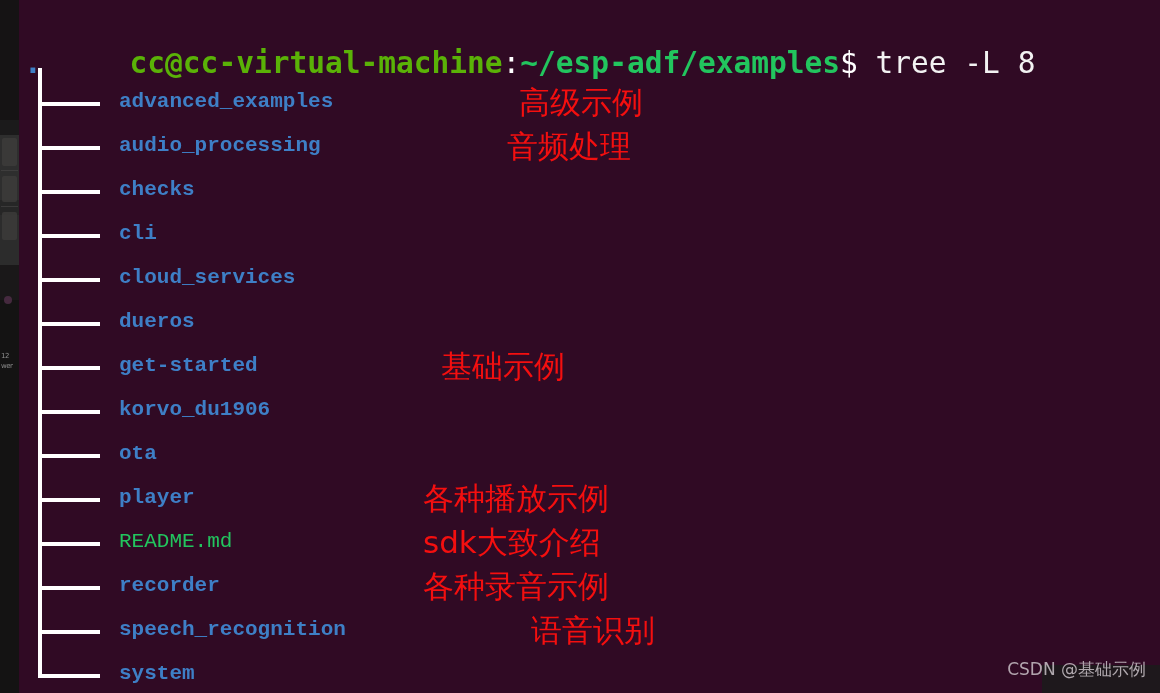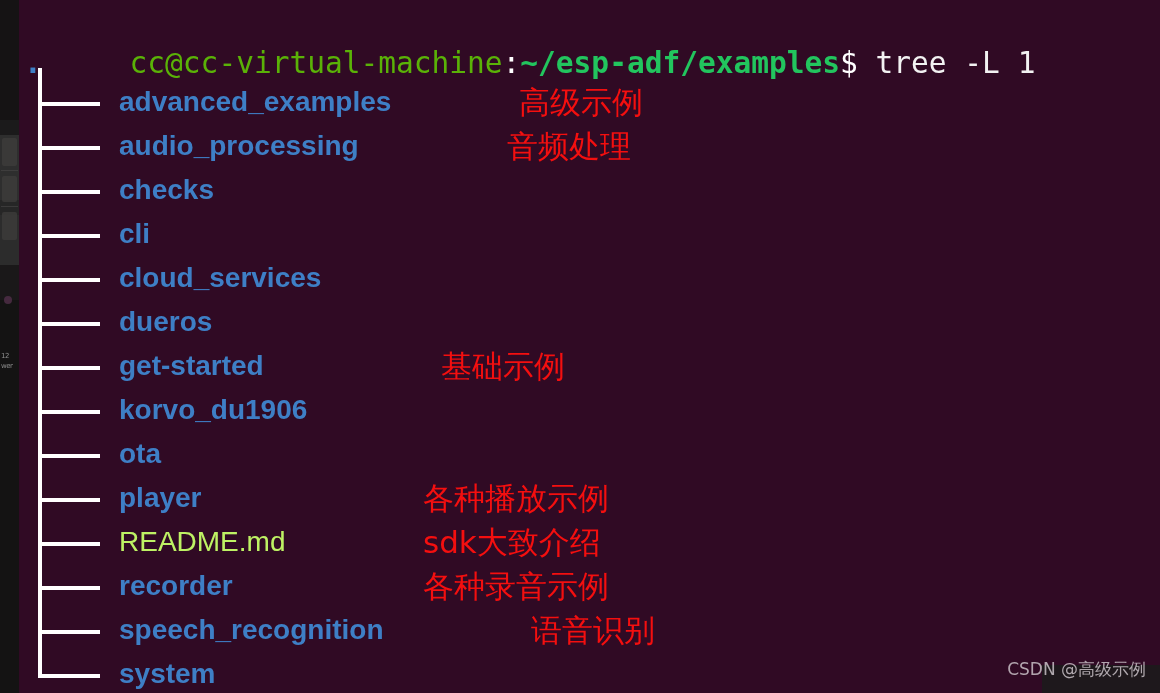--- a/index.html
+++ b/index.html
@@ -87,21 +87,21 @@
 
   .line {
     position: absolute;
     left: 0;
     height: 44px;
     white-space: pre;
   }
 
   .seg { white-space: pre; }
 
-  .c-green  { color: #5ab207; font-weight: normal; }
+  .c-green  { color: #5ab207; font-weight: bold; }
   .c-white  { color: #ffffff; }
   .c-lblue  { color: #22c55e; font-weight: bold; }
   .c-plain  { color: #f2f2f2; }
 
   
   #prompt-line {
     top: -3px;
     left: 4px;
     letter-spacing: 0px;
   }
@@ -147,26 +147,26 @@
     width: 62px;
     height: 4px;
     background: #ffffff;
   }
   .name {
     position: absolute;
     left: 100px;
     top: 0;
     height: 44px;
     line-height: 44px;
-    font-size: 28px;
-    font-family: Liberation Sans, sans-serif;
+    font-size: 21px;
+    font-family: Liberation Mono, monospace;
     white-space: pre;
   }
   .name.dir  { color: #3e7fc6; font-weight: bold; }
-  .name.file { color: #bef264; font-weight: normal; }
+  .name.file { color: #22c55e; font-weight: normal; }
 
   
   #root-stub {
     position: absolute;
     left: 19px;
     top: 68px;
     width: 4px;
     height: 34px;
     background: #ffffff;
   }
@@ -217,31 +217,31 @@
     <div class="launcher-icon" style="top:212px;height:28px;"></div>
     <div class="launcher-dot" style="top:296px;"></div>
     <div class="launcher-text" style="top:352px;">12</div>
     <div class="launcher-text" style="top:362px;">wer</div>
   </div>
 
   <div id="terminal">
 
     
     <div class="line" id="prompt-line">
-      <span class="seg c-green">cc@cc-virtual-machine</span><span class="seg c-white">:</span><span class="seg c-lblue">~/esp-adf/examples</span><span class="seg c-white">$</span><span class="seg c-plain"> tree -L 1</span>
+      <span class="seg c-green">cc@cc-virtual-machine</span><span class="seg c-white">:</span><span class="seg c-lblue">~/esp-adf/examples</span><span class="seg c-white">$</span><span class="seg c-plain"> tree -L 8</span>
     </div>
 
     
     <div id="root-dot">.</div>
     <div id="root-stub"></div>
 
     
     <div id="tree-rows"><div class="tree-row" style="top: 80px;"><div class="branch"><div class="vert"></div><div class="horiz"></div></div><div class="name dir">advanced_examples</div></div><div class="tree-row" style="top: 124px;"><div class="branch"><div class="vert"></div><div class="horiz"></div></div><div class="name dir">audio_processing</div></div><div class="tree-row" style="top: 168px;"><div class="branch"><div class="vert"></div><div class="horiz"></div></div><div class="name dir">checks</div></div><div class="tree-row" style="top: 212px;"><div class="branch"><div class="vert"></div><div class="horiz"></div></div><div class="name dir">cli</div></div><div class="tree-row" style="top: 256px;"><div class="branch"><div class="vert"></div><div class="horiz"></div></div><div class="name dir">cloud_services</div></div><div class="tree-row" style="top: 300px;"><div class="branch"><div class="vert"></div><div class="horiz"></div></div><div class="name dir">dueros</div></div><div class="tree-row" style="top: 344px;"><div class="branch"><div class="vert"></div><div class="horiz"></div></div><div class="name dir">get-started</div></div><div class="tree-row" style="top: 388px;"><div class="branch"><div class="vert"></div><div class="horiz"></div></div><div class="name dir">korvo_du1906</div></div><div class="tree-row" style="top: 432px;"><div class="branch"><div class="vert"></div><div class="horiz"></div></div><div class="name dir">ota</div></div><div class="tree-row" style="top: 476px;"><div class="branch"><div class="vert"></div><div class="horiz"></div></div><div class="name dir">player</div></div><div class="tree-row" style="top: 520px;"><div class="branch"><div class="vert"></div><div class="horiz"></div></div><div class="name file">README.md</div></div><div class="tree-row" style="top: 564px;"><div class="branch"><div class="vert"></div><div class="horiz"></div></div><div class="name dir">recorder</div></div><div class="tree-row" style="top: 608px;"><div class="branch"><div class="vert"></div><div class="horiz"></div></div><div class="name dir">speech_recognition</div></div><div class="tree-row" style="top: 652px;"><div class="branch last"><div class="vert"></div><div class="horiz"></div></div><div class="name dir">system</div></div></div>
 
     
     <div id="annotations"><div class="annot" style="left: 500px; top: 87px;">高级示例</div><div class="annot" style="left: 488px; top: 131px;">音频处理</div><div class="annot" style="left: 422px; top: 351px;">基础示例</div><div class="annot" style="left: 404px; top: 483px;">各种播放示例</div><div class="annot" style="left: 404px; top: 527px;">sdk大致介绍</div><div class="annot" style="left: 404px; top: 571px;">各种录音示例</div><div class="annot" style="left: 512px; top: 615px;">语音识别</div></div>
 
     
     <div id="watermark-block"></div>
-    <div id="watermark">CSDN @高级示例</div>
+    <div id="watermark">CSDN @基础示例</div>
   </div>
 
 </div>
 
 </body></html>

